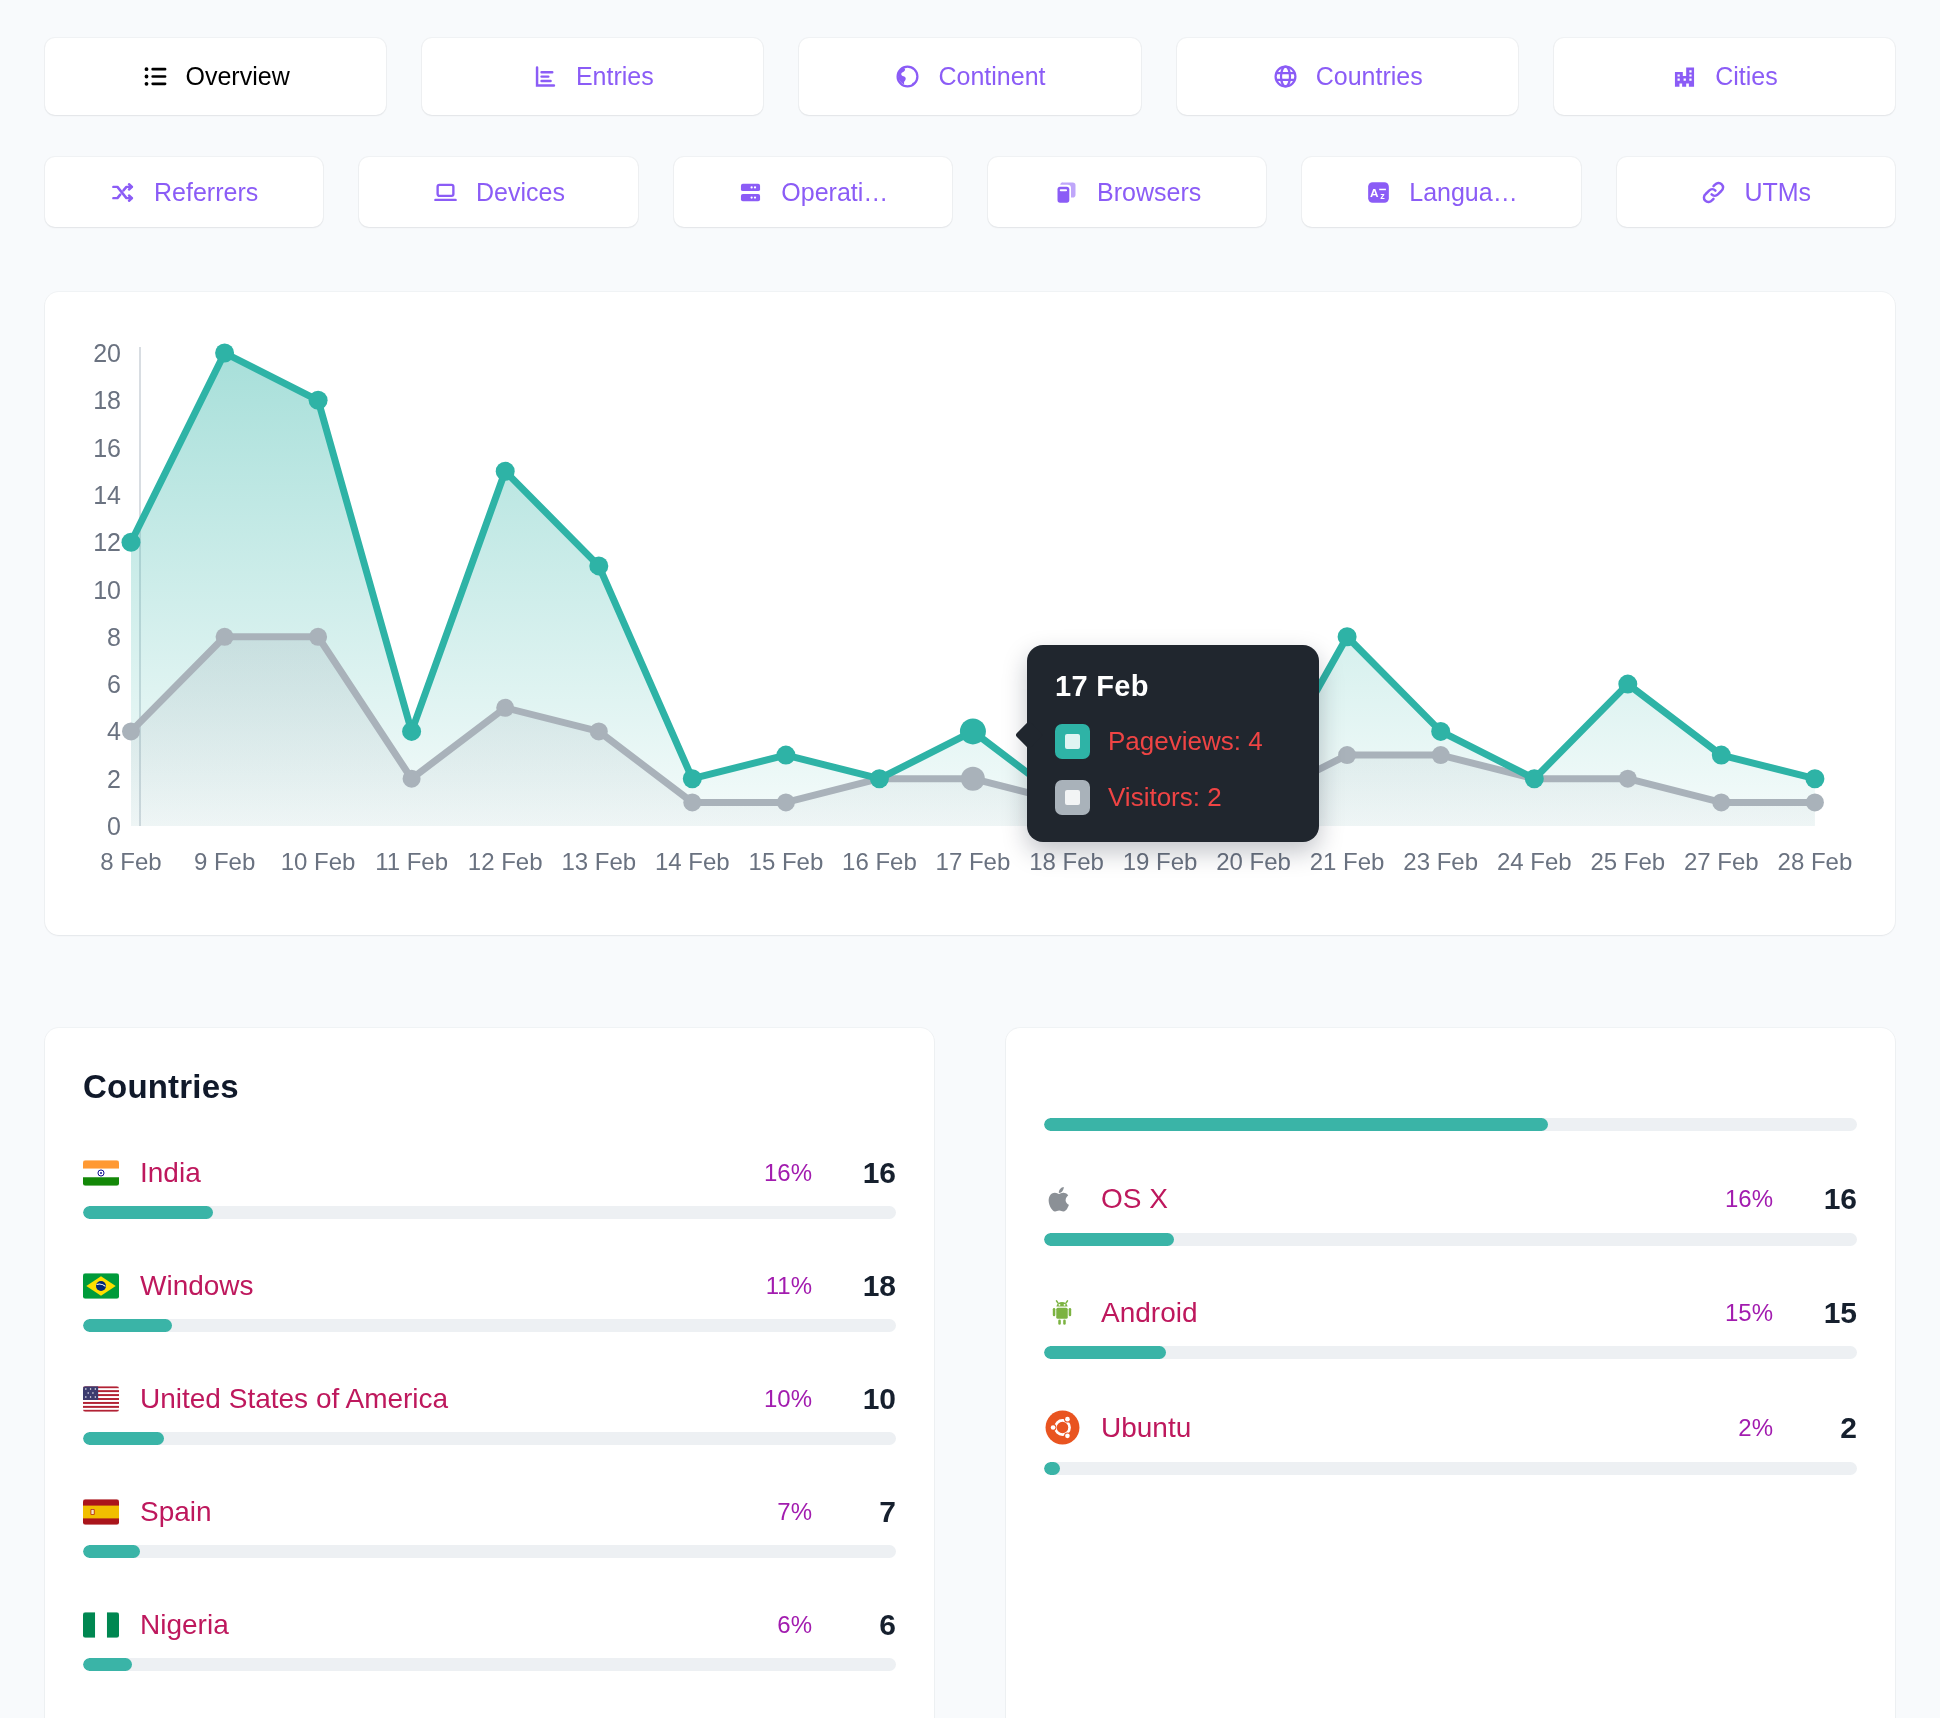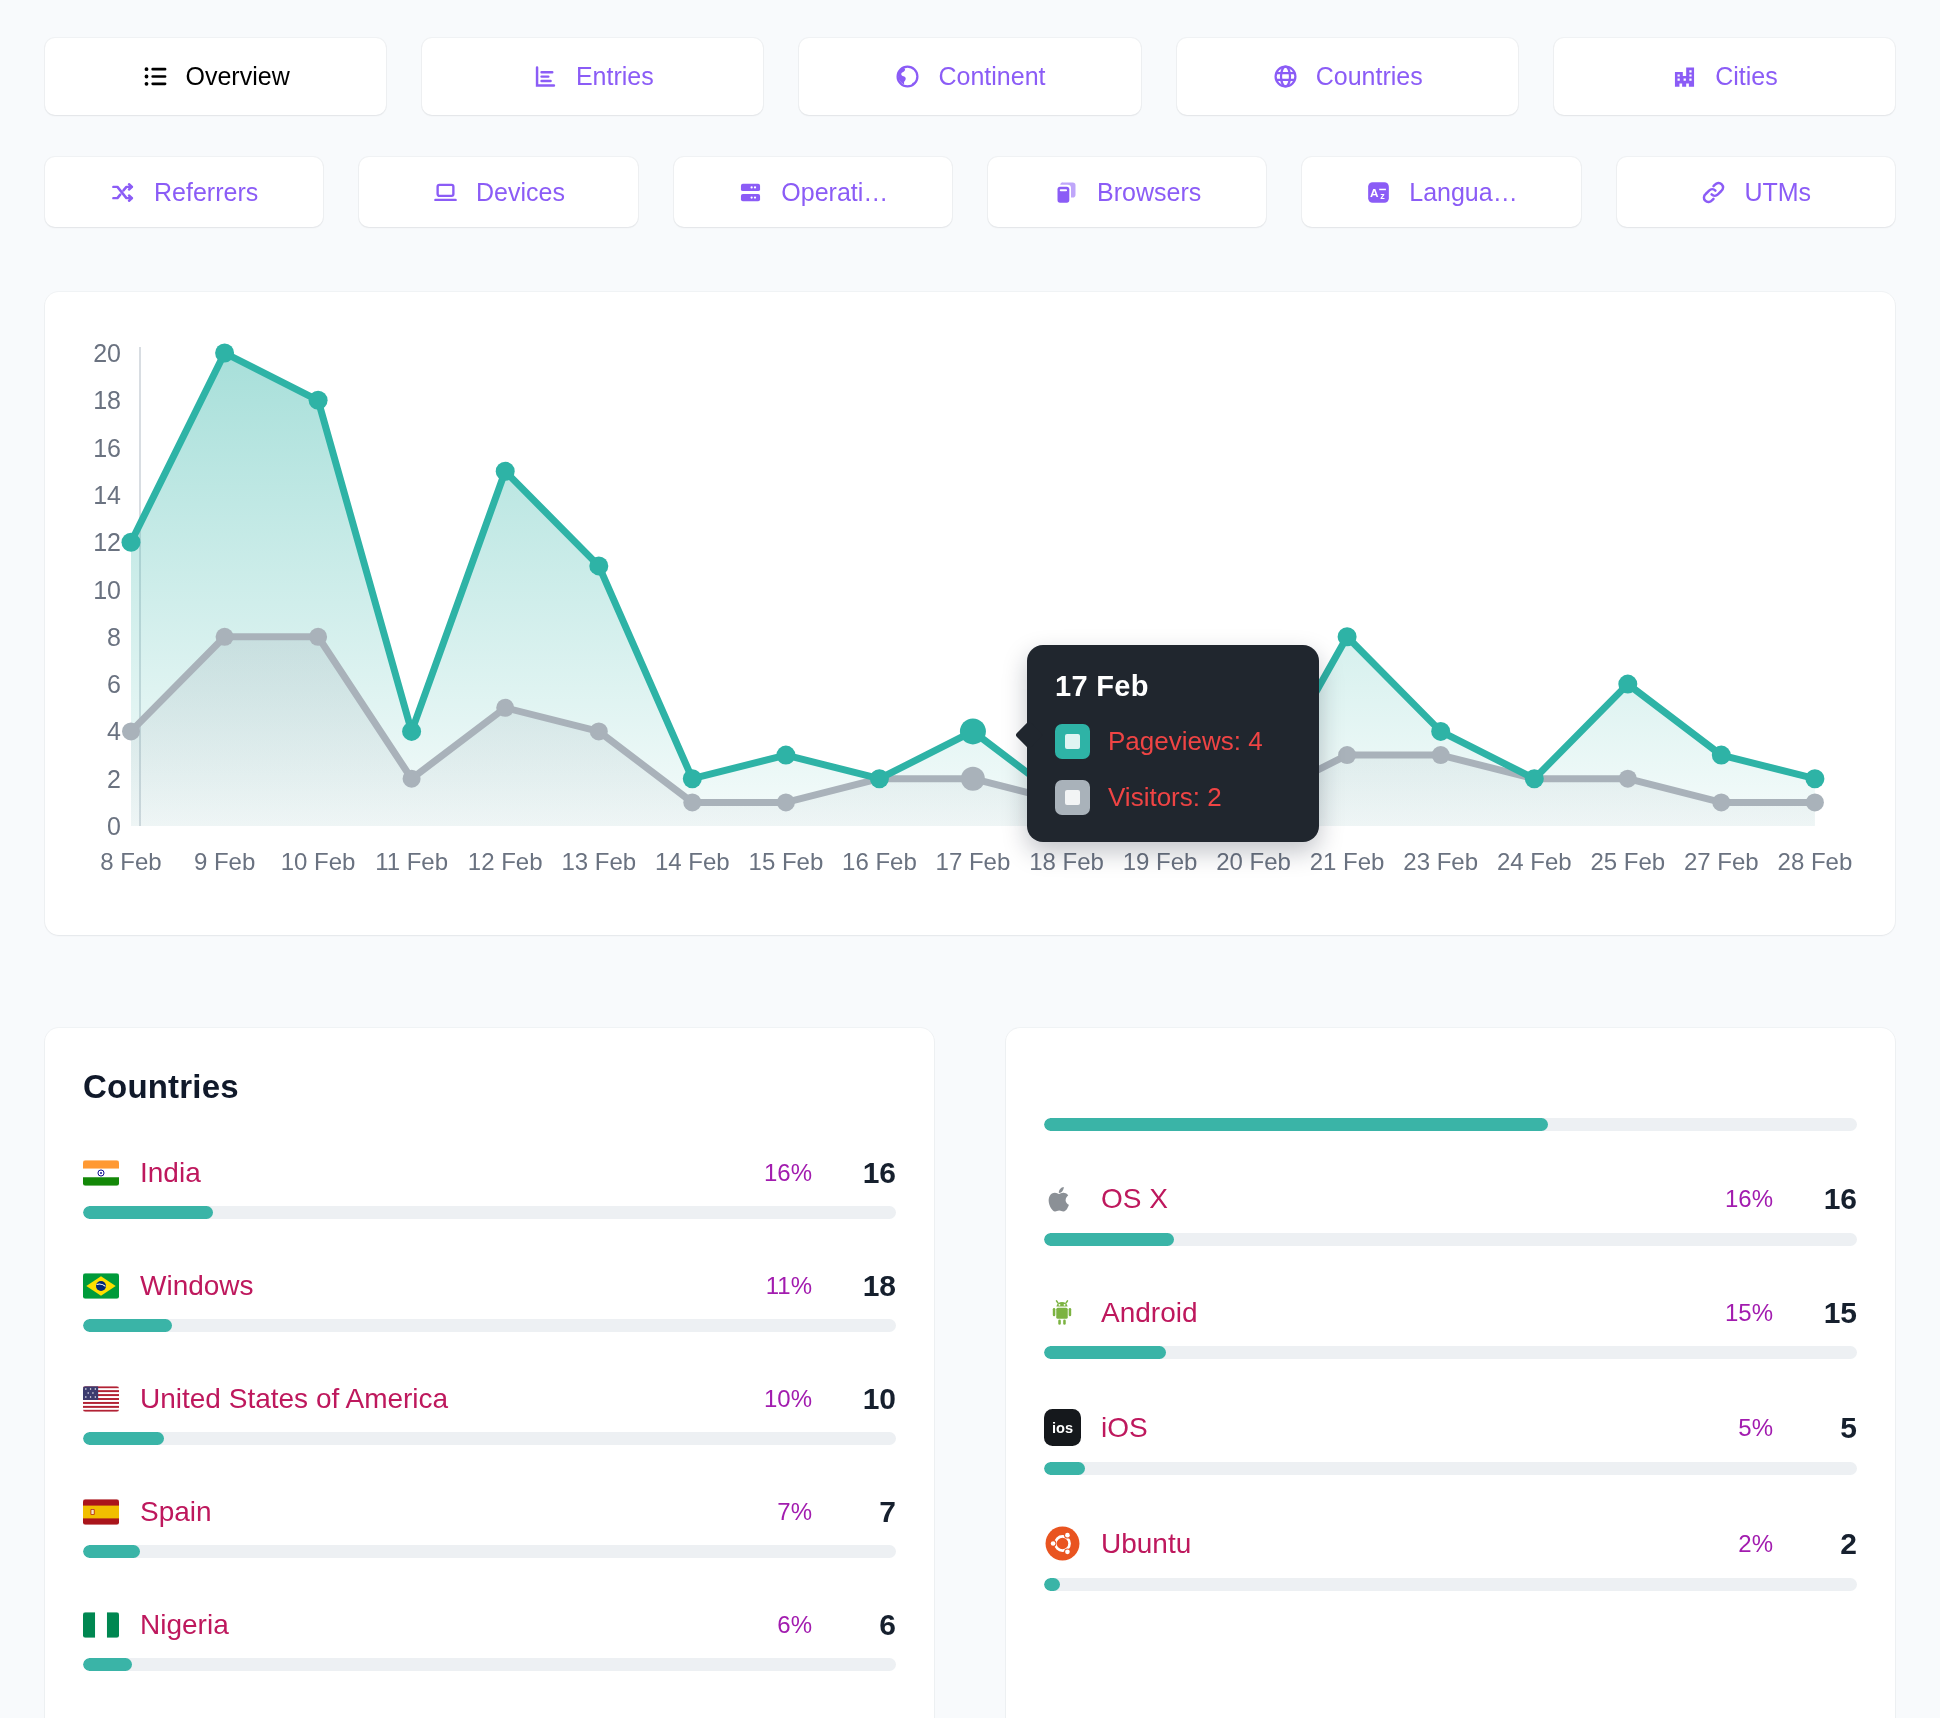--- a/index.html
+++ b/index.html
@@ -481,37 +481,20 @@
             <span class="row-count">15</span>
           </div>
           <div class="row-bar">
             <div class="row-fill" style="width: 15%;"></div>
           </div>
         </div>
         <div class="row">
           <div class="row-head">
             <span class="row-icon">
               <svg width="37" height="37" viewBox="0 0 24 24">
-                <rect width="24" height="24" rx="5.5" fill="#15181c"></rect>
-                <text x="12" y="15.7" text-anchor="middle" font-size="9.5" font-weight="600" fill="#ffffff" font-family="Liberation Sans,sans-serif">ios</text>
-              </svg>
-            </span>
-            <span class="row-label">iOS</span>
-            <span class="row-spacer"></span>
-            <span class="row-pct">5%</span>
-            <span class="row-count">5</span>
-          </div>
-          <div class="row-bar">
-            <div class="row-fill" style="width: 5%;"></div>
-          </div>
-        </div>
-        <div class="row">
-          <div class="row-head">
-            <span class="row-icon">
-              <svg width="37" height="37" viewBox="0 0 24 24">
                 <circle cx="12" cy="12" r="11" fill="#e95420"></circle>
                 <circle cx="12" cy="12" r="4.6" fill="none" stroke="#ffffff" stroke-width="1.7"></circle>
                 <circle cx="5.9" cy="12" r="2.2" fill="#e95420"></circle>
                 <circle cx="15.2" cy="6.6" r="2.2" fill="#e95420"></circle>
                 <circle cx="15.2" cy="17.4" r="2.2" fill="#e95420"></circle>
                 <circle cx="5.9" cy="12" r="1.5" fill="#ffffff"></circle>
                 <circle cx="15.2" cy="6.6" r="1.5" fill="#ffffff"></circle>
                 <circle cx="15.2" cy="17.4" r="1.5" fill="#ffffff"></circle>
               </svg>
             </span>

